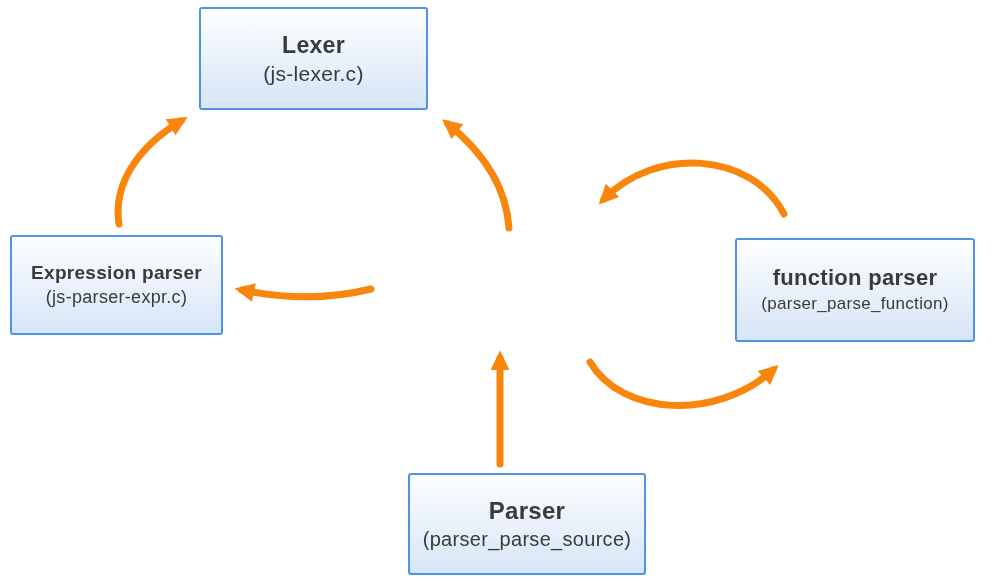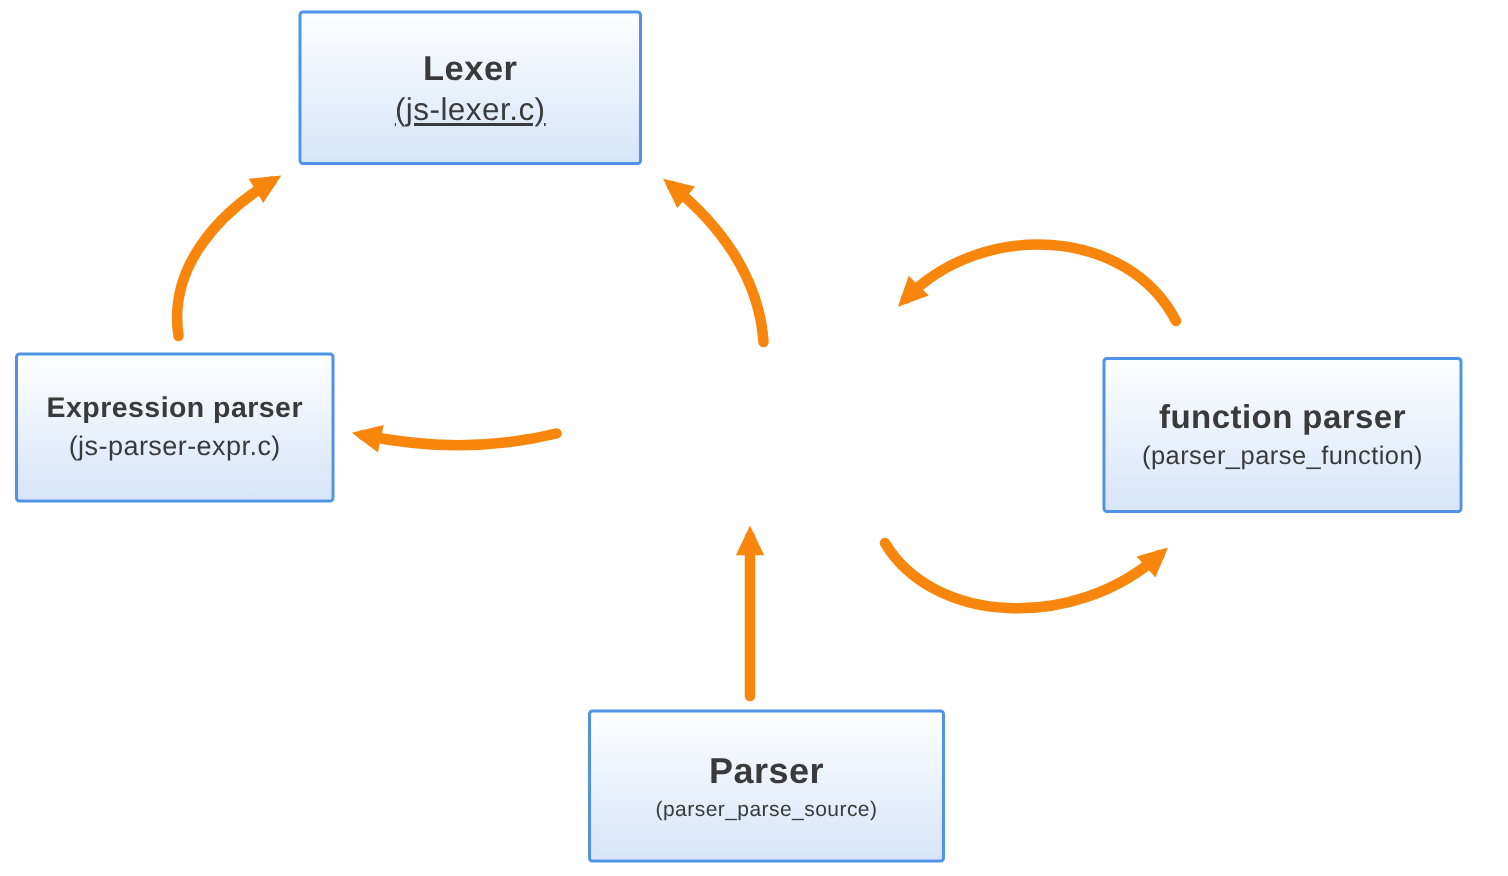--- a/index.html
+++ b/index.html
@@ -45,37 +45,37 @@
     justify-content: center;
     text-align: center;
     line-height: 1.22;
     letter-spacing: 0.3px;
   }
   .node .title { font-weight: 700; }
   .node .subtitle { font-weight: 400; margin-top: 2px; }
 
   .n-lexer  { left: 199px; top: 7px;   width: 229px; height: 103px; }
   .n-lexer .title    { font-size: 23px; }
-  .n-lexer .subtitle { font-size: 21px; text-decoration: underline; }
+  .n-lexer .subtitle { font-size: 21px; }
 
   .n-expr   { left: 10px;  top: 235px; width: 213px; height: 100px; }
   .n-expr .title    { font-size: 19px; font-weight: 600; text-align: center; }
   .n-expr .subtitle { font-size: 18px; }
 
   .n-statm  { left: 383px; top: 235px; width: 230px; height: 106px; }
   .n-statm .title    { font-size: 19px; font-weight: 600; }
   .n-statm .subtitle { font-size: 18px; }
 
   .n-func   { left: 735px; top: 238px; width: 240px; height: 104px; }
   .n-func .title    { font-size: 22px; }
   .n-func .subtitle { font-size: 17px; }
 
-  .n-parser { left: 392px; top: 473px; width: 238px; height: 102px; }
+  .n-parser { left: 408px; top: 473px; width: 238px; height: 102px; }
   .n-parser .title    { font-size: 24px; }
-  .n-parser .subtitle { font-size: 14px; }
+  .n-parser .subtitle { font-size: 20px; }
 </style>
 </head>
 <body>
 
 <div class="canvas">
 
   <svg class="edges" viewBox="0 0 1005 584" xmlns="http://www.w3.org/2000/svg" aria-hidden="true">
     <defs>
       <marker id="ah" viewBox="0 0 10 10" refX="6" refY="5" markerWidth="3.2" markerHeight="3.2" orient="auto" markerUnits="strokeWidth">
         <path class="arrowhead" d="M0.6,0.8 L9.4,5 L0.6,9.2 Z"></path>

